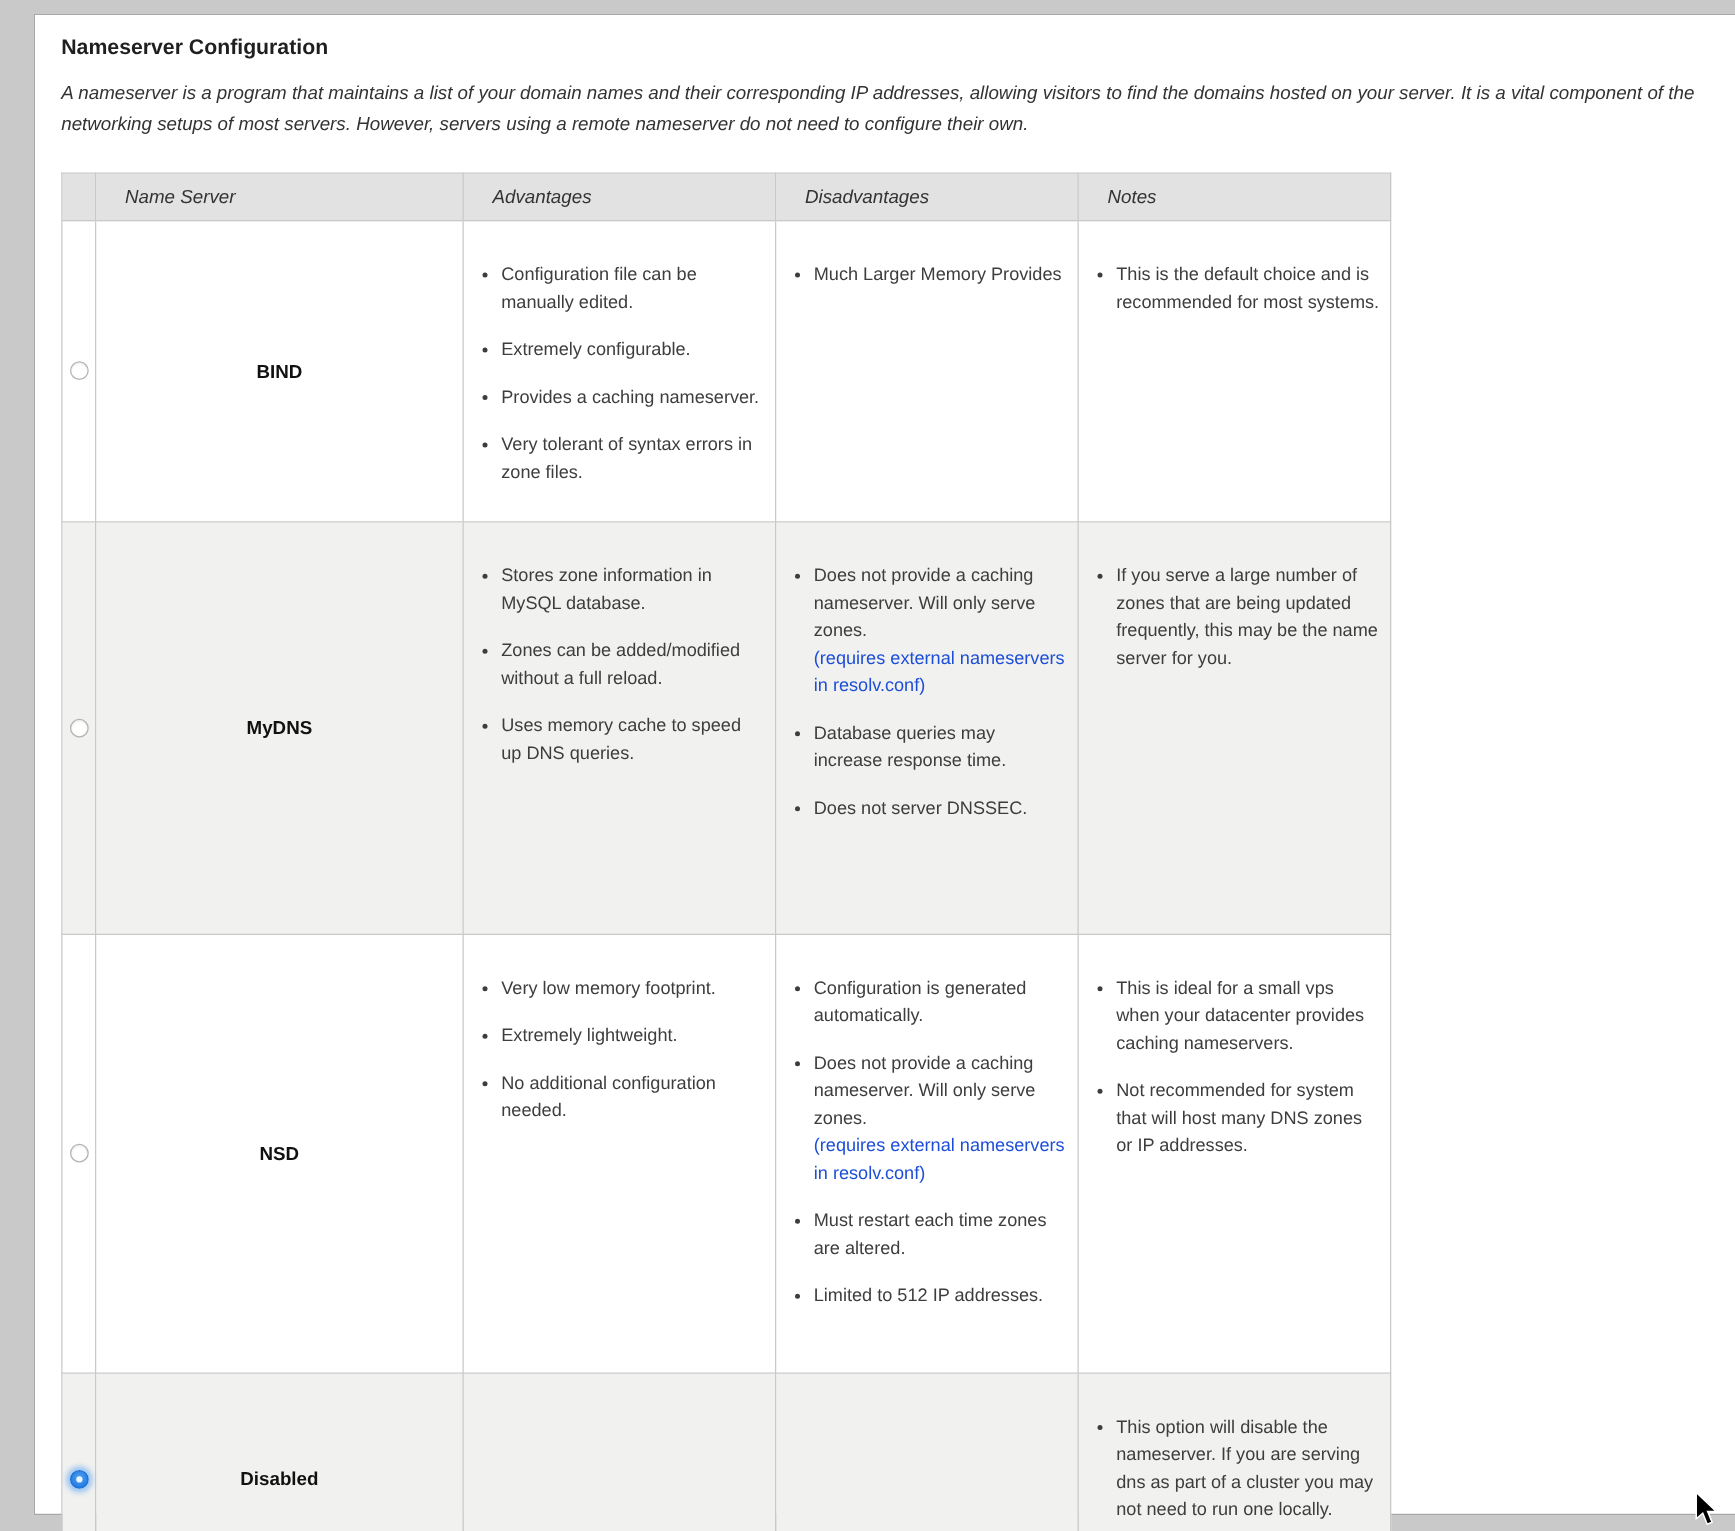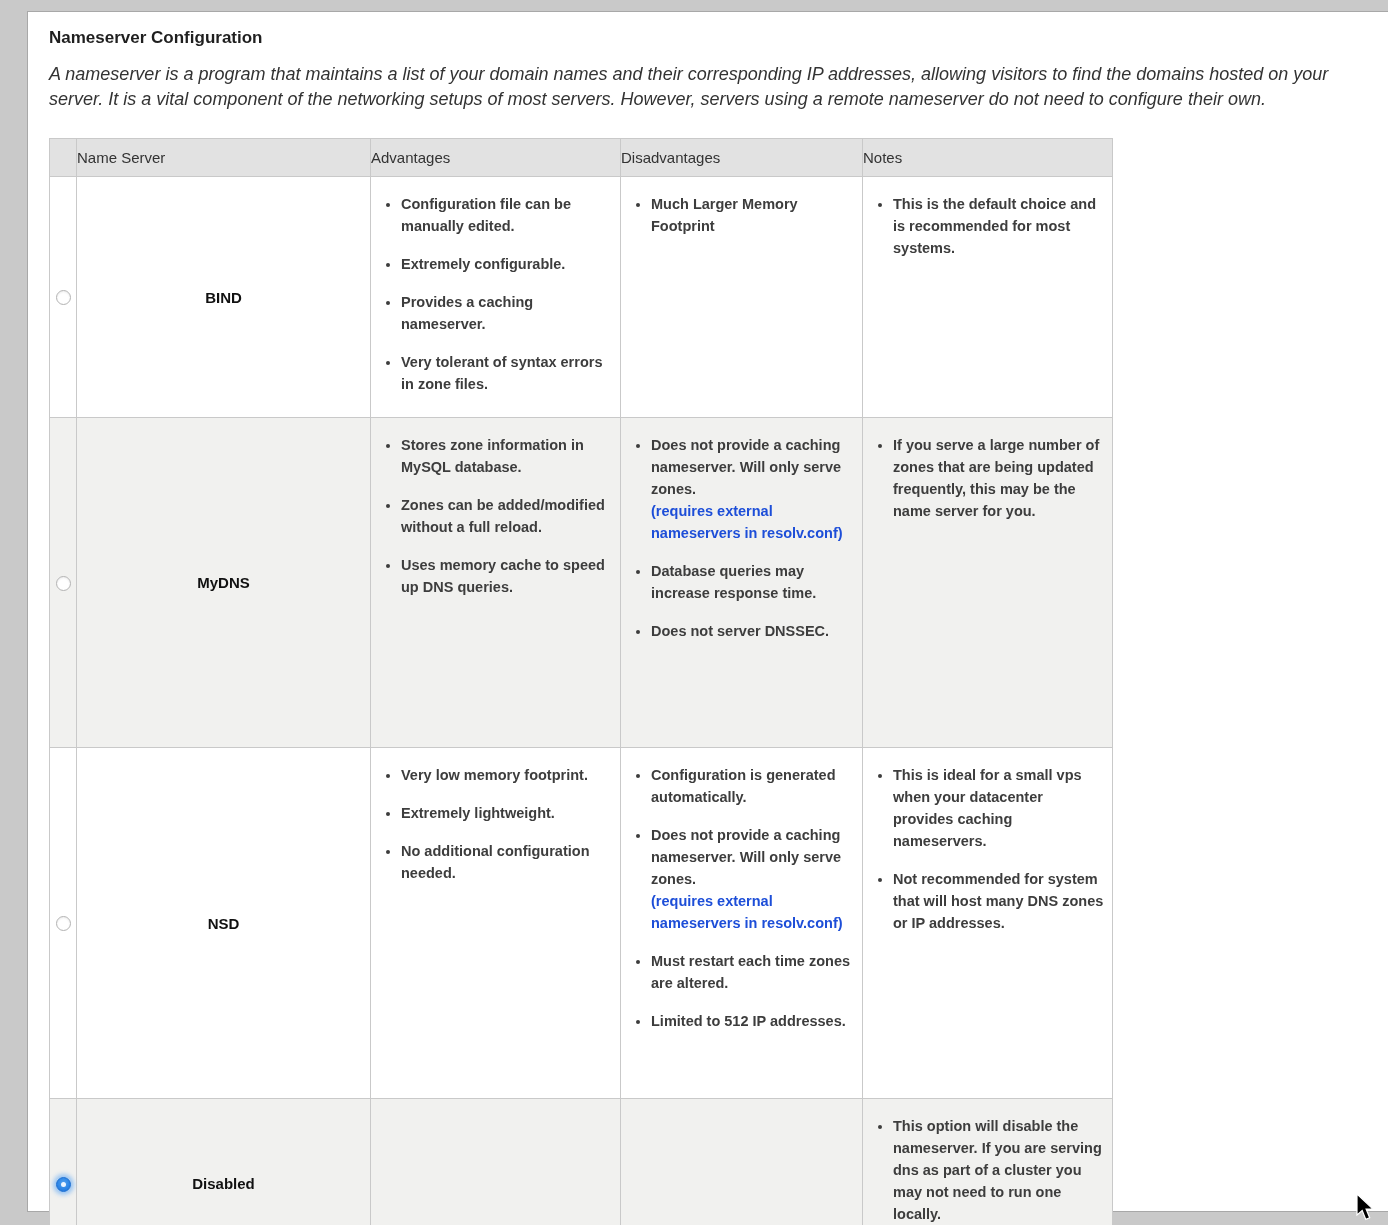--- a/index.html
+++ b/index.html
@@ -18,21 +18,21 @@
     padding: 16px 20px 0 21px;
   }
   .page-title {
     font-size: 17px;
     font-weight: bold;
     color: #1f1f1f;
     margin-bottom: 14px;
   }
   .intro {
     font-style: italic;
-    font-size: 18px;
+    font-size: 15px;
     line-height: 25px;
     color: #333333;
     max-width: 1310px;
     margin-bottom: 26px;
   }
   .prompt {
     font-size: 14px;
     color: #222222;
     margin-bottom: 22px;
   }
@@ -49,37 +49,38 @@
   .ns-table th, .ns-table td {
     border: 1px solid #c9c9c9;
   }
   .ns-table thead th {
     background: #e2e2e2;
     height: 38px;
     font-size: 15px;
     font-weight: normal;
     color: #333333;
     text-align: left;
-    padding-left: 0;
+    padding-left: 23px;
+    font-style: italic;
   }
   .ns-table tbody tr.striped td { background: #f1f1ef; }
   .ns-table tbody tr:nth-child(1) td { height: 241px; }
   .ns-table tbody tr:nth-child(2) td { height: 330px; }
   .ns-table tbody tr:nth-child(3) td { height: 351px; }
   .ns-table tbody tr:nth-child(4) td { height: 170px; }
   .cell-radio { text-align: center; vertical-align: middle; }
   .cell-name {
     text-align: center;
     vertical-align: middle;
     font-size: 15px;
     font-weight: bold;
     color: #111111;
   }
   .cell-list { vertical-align: top; padding: 8px 8px 4px 8px; }
-  .cell-list ul { margin: 8px 0 0 0; padding-left: 22px; font-weight: bold; }
+  .cell-list ul { margin: 24px 0 0 0; padding-left: 22px; }
   .cell-list li {
     font-size: 14.5px;
     line-height: 22px;
     color: #3d3d3d;
     margin-bottom: 16px;
   }
   a.res-link {
     color: #1d4ed8;
     text-decoration: none;
     display: inline-block;
@@ -148,21 +149,21 @@
           <td class="cell-list">
             <ul>
               <li>Configuration file can be manually edited.</li>
               <li>Extremely configurable.</li>
               <li>Provides a caching nameserver.</li>
               <li>Very tolerant of syntax errors in zone files.</li>
             </ul>
           </td>
           <td class="cell-list">
             <ul>
-              <li>Much Larger Memory Footprint</li>
+              <li>Much Larger Memory Provides</li>
             </ul>
           </td>
           <td class="cell-list">
             <ul>
               <li>This is the default choice and is recommended for most systems.</li>
             </ul>
           </td>
         </tr>
         <tr class="striped">
           <td class="cell-radio"><span class="radio" role="radio" aria-checked="false"></span></td>

